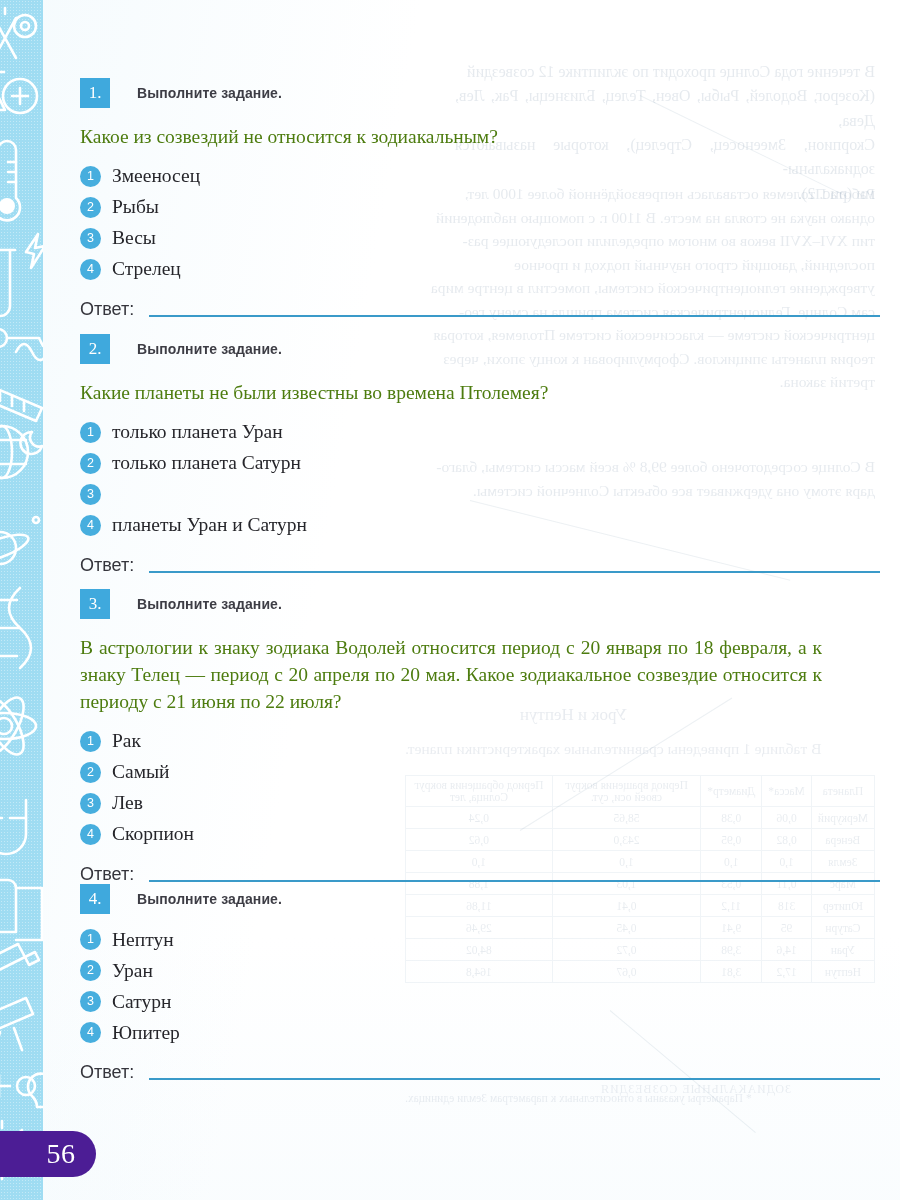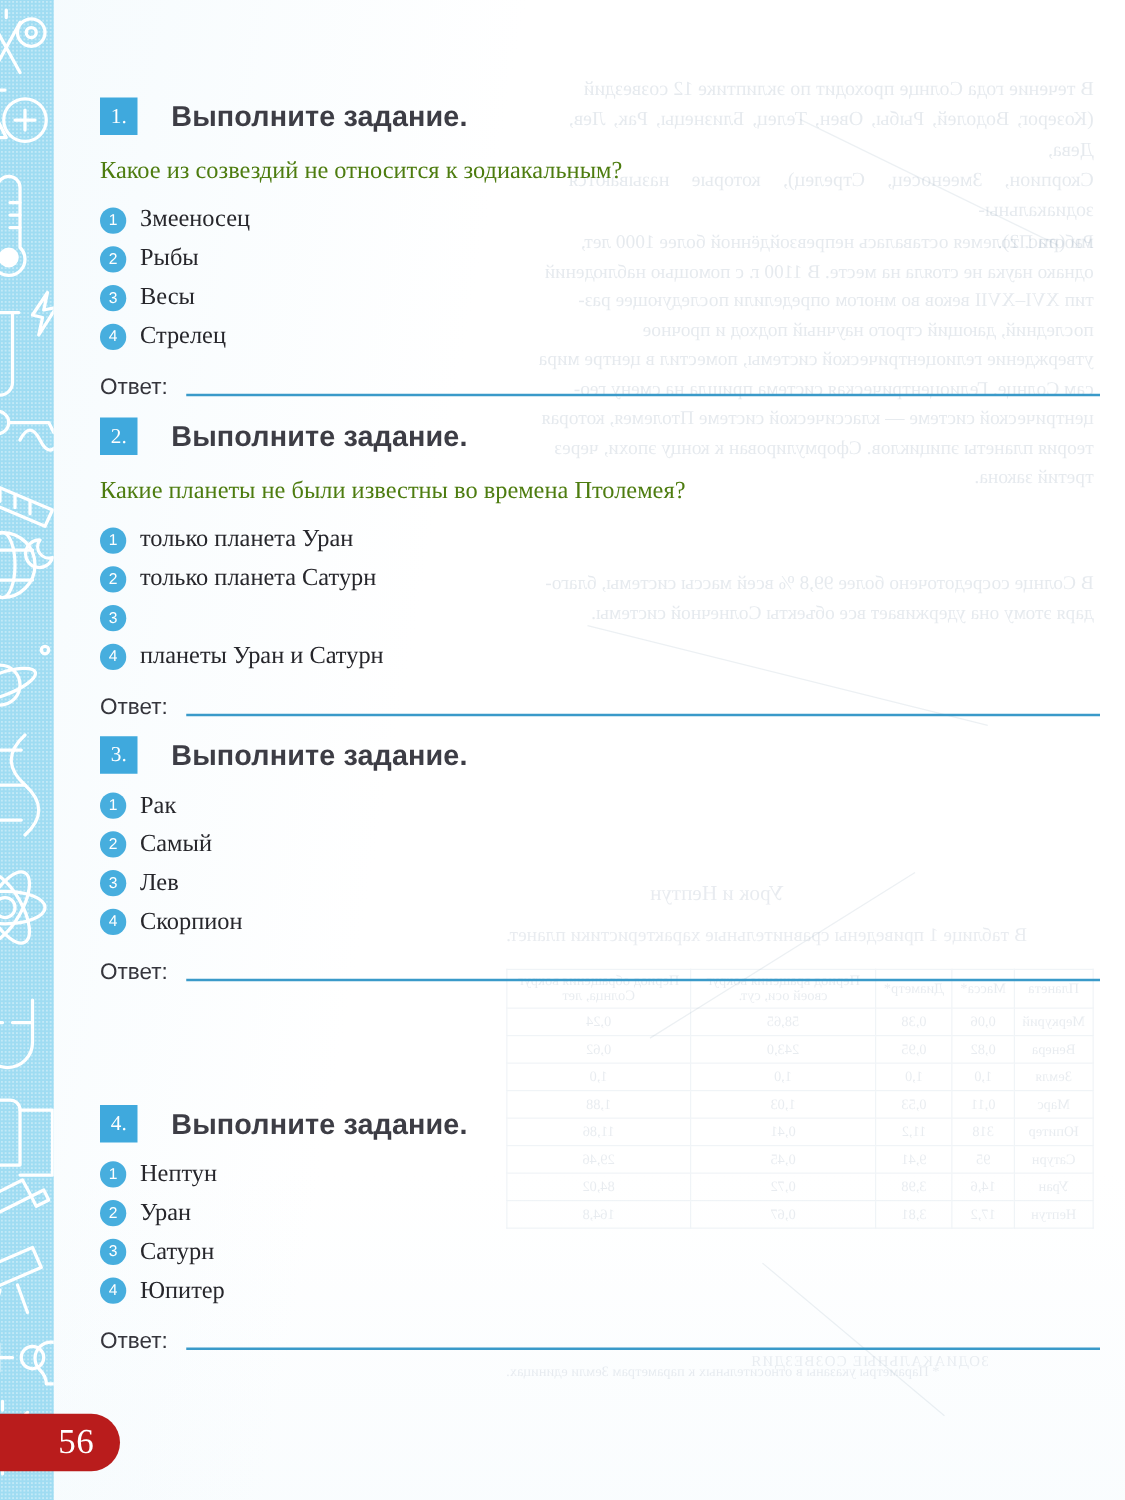--- a/index.html
+++ b/index.html
@@ -52,21 +52,21 @@
   }
   .side-band svg { position: absolute; left: -20px; top: 0; }
 
   
   .page-tab {
     position: absolute;
     left: 0;
     top: 1131px;
     width: 96px;
     height: 46px;
-    background: #b91c1c;
+    background: #4c1d95;
     border-radius: 0 24px 24px 0;
     color: #ffffff;
     font-family: "Liberation Serif", serif;
     font-size: 28px;
     line-height: 46px;
     text-align: center;
     padding-left: 26px;
     letter-spacing: .5px;
   }
 
@@ -139,21 +139,21 @@
     font-family: "Liberation Serif", serif;
     font-size: 17px;
     line-height: 30px;
     text-align: center;
     flex: 0 0 auto;
   }
   .task-title {
     margin-left: 27px;
     font-family: "Liberation Sans", sans-serif;
     font-weight: bold;
-    font-size: 23px;
+    font-size: 14px;
     color: #3d3d45;
     letter-spacing: .1px;
   }
 
   .q-text {
     margin-top: 16px;
     font-family: "Liberation Serif", serif;
     font-size: 19.5px;
     color: #4d7c0f;
     line-height: 1.38;
@@ -451,20 +451,21 @@
         <span class="answer-label">Ответ:</span>
         <span class="answer-line"></span>
       </div>
     </section>
 
     <section class="task" style="top:589px;">
       <div class="task-head">
         <div class="task-num">3.</div>
         <div class="task-title">Выполните задание.</div>
       </div>
+      <p class="q-text multi">В астрологии к знаку зодиака Водолей относится период с 20 января по 18 февраля, а к знаку Телец — период с 20 апреля по 20 мая. Какое зодиакальное созвездие относится к периоду с 21 июня по 22 июля?</p>
       <div class="options">
         <div class="option">
           <span class="opt-bullet">1</span>
           <span class="opt-label">Рак</span>
         </div>
         <div class="option">
           <span class="opt-bullet">2</span>
           <span class="opt-label">Самый</span>
         </div>
         <div class="option">

